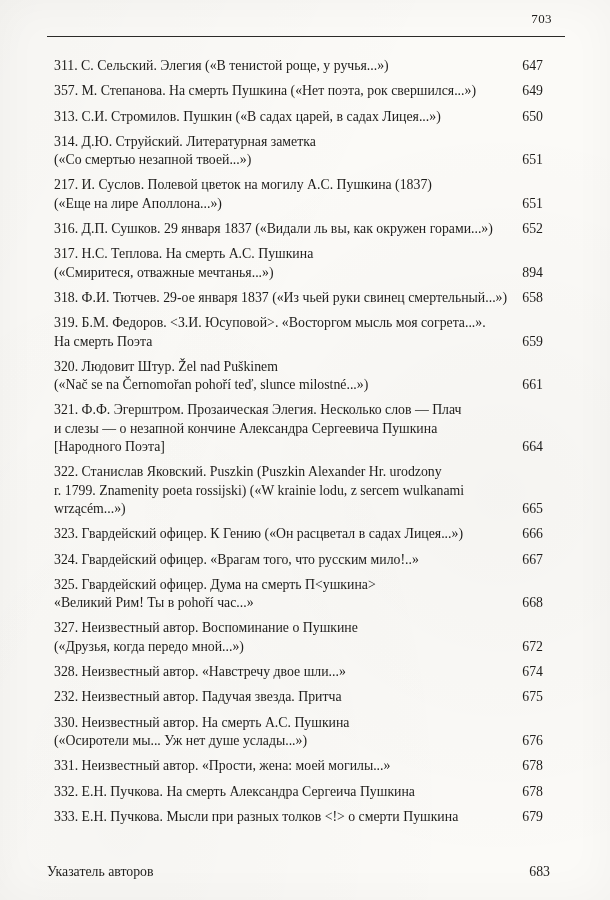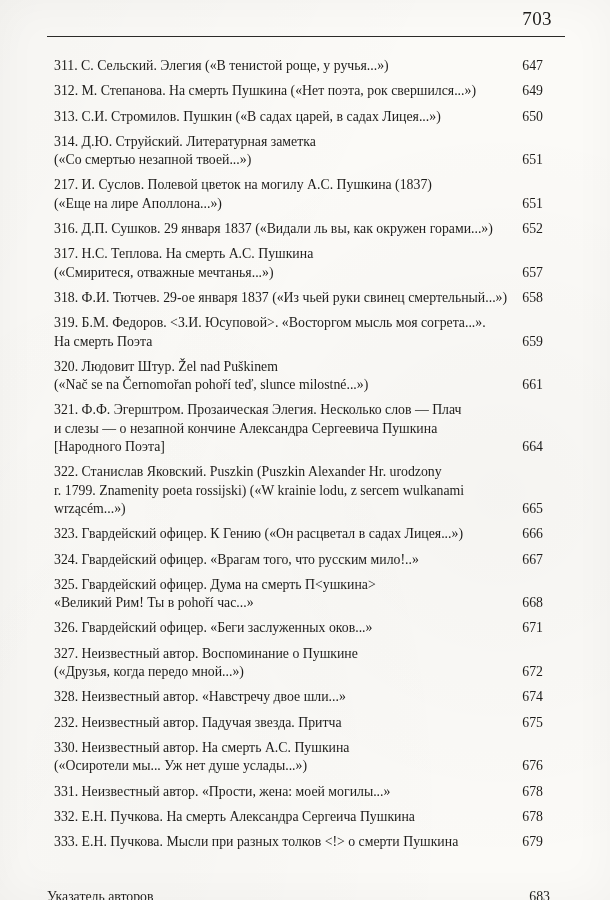--- a/index.html
+++ b/index.html
@@ -23,21 +23,21 @@
       radial-gradient(ellipse at 82% 55%, rgba(0,0,0,0.025), transparent 55%),
       radial-gradient(ellipse at 20% 90%, rgba(0,0,0,0.02), transparent 50%),
       linear-gradient(115deg, rgba(0,0,0,0.018), transparent 45%),
       #fbfaf7;
     box-shadow: inset 0 0 45px rgba(0,0,0,0.035);
     overflow: hidden;
   }
   .folio {
     text-align: right;
     padding-right: 13px;
-    font-size: 19px;
+    font-size: 13px;
     line-height: 22px;
     letter-spacing: 0.4px;
   }
   .rule {
     border-bottom: 1.4px solid #2b2a28;
     margin-top: 6px;
   }
   .toc {
     padding-top: 13px;
     font-size: 13.8px;
@@ -89,21 +89,21 @@
 
   <main class="toc">
       <div class="entry">
         <div class="line">
           <span class="text">311. С. Сельский. Элегия («В тенистой роще, у ручья...»)</span>
           <span class="page">647</span>
         </div>
       </div>
       <div class="entry">
         <div class="line">
-          <span class="text">312. М. Степанова. На смерть Пушкина («Нет поэта, рок свершился...»)</span>
+          <span class="text">357. М. Степанова. На смерть Пушкина («Нет поэта, рок свершился...»)</span>
           <span class="page">649</span>
         </div>
       </div>
       <div class="entry">
         <div class="line">
           <span class="text">313. С.И. Стромилов. Пушкин («В садах царей, в садах Лицея...»)</span>
           <span class="page">650</span>
         </div>
       </div>
       <div class="entry">
@@ -129,21 +129,21 @@
           <span class="text">316. Д.П. Сушков. 29 января 1837 («Видали ль вы, как окружен горами...»)</span>
           <span class="page">652</span>
         </div>
       </div>
       <div class="entry">
         <div class="line">
           <span class="text">317. Н.С. Теплова. На смерть А.С. Пушкина</span>
         </div>
         <div class="line">
           <span class="text">(«Смиритеся, отважные мечтанья...»)</span>
-          <span class="page">657</span>
+          <span class="page">894</span>
         </div>
       </div>
       <div class="entry">
         <div class="line">
           <span class="text">318. Ф.И. Тютчев. 29-ое января 1837 («Из чьей руки свинец смертельный...»)</span>
           <span class="page">658</span>
         </div>
       </div>
       <div class="entry">
         <div class="line">
@@ -199,26 +199,20 @@
           <span class="page">667</span>
         </div>
       </div>
       <div class="entry">
         <div class="line">
           <span class="text">325. Гвардейский офицер. Дума на смерть П&lt;ушкина&gt;</span>
         </div>
         <div class="line">
           <span class="text">«Великий Рим! Ты в pohoří час...»</span>
           <span class="page">668</span>
-        </div>
-      </div>
-      <div class="entry">
-        <div class="line">
-          <span class="text">326. Гвардейский офицер. «Беги заслуженных оков...»</span>
-          <span class="page">671</span>
         </div>
       </div>
       <div class="entry">
         <div class="line">
           <span class="text">327. Неизвестный автор. Воспоминание о Пушкине</span>
         </div>
         <div class="line">
           <span class="text">(«Друзья, когда передо мной...»)</span>
           <span class="page">672</span>
         </div>

